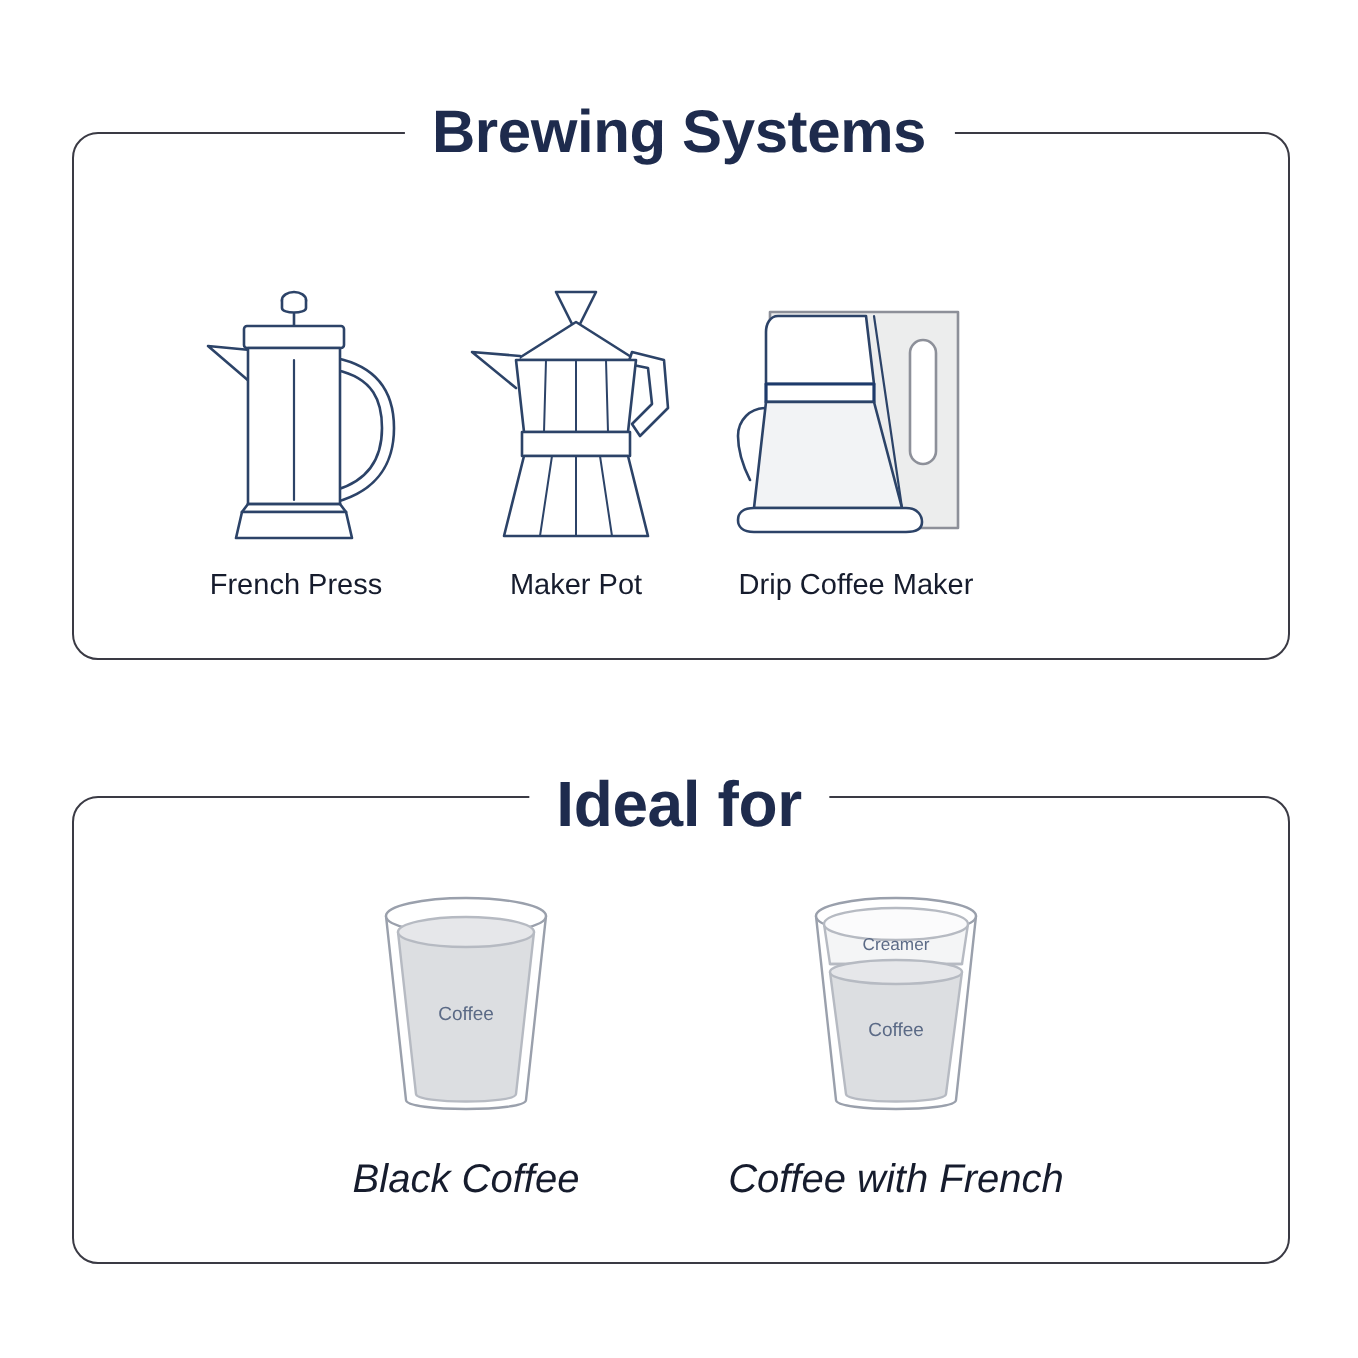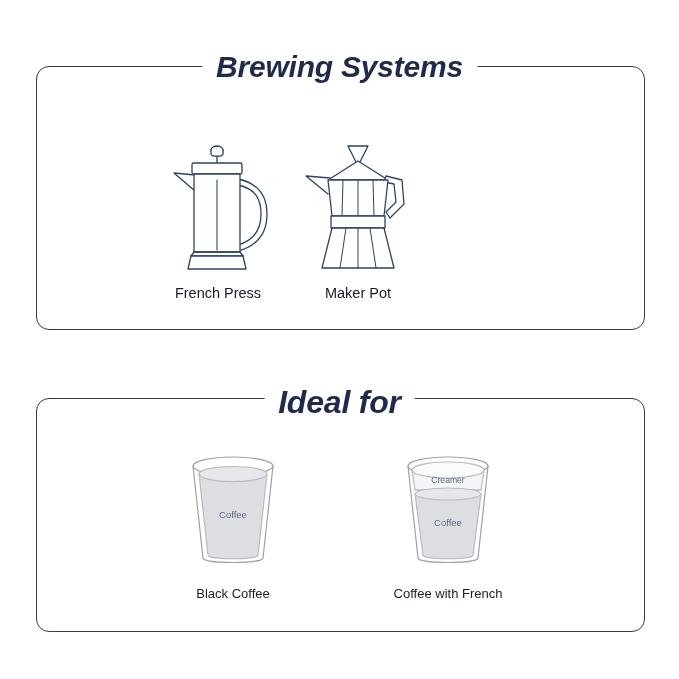--- a/index.html
+++ b/index.html
@@ -44,21 +44,20 @@
   
   .section-title {
     position: absolute;
     background: #ffffff;
     color: #1e2b4d;
     font-weight: bold;
     letter-spacing: -0.2px;
     text-align: left;
     white-space: nowrap;
     line-height: 1;
-    font-style: italic;
   }
   #title-brewing {
     left: 50%;
     transform: translateX(-50%);
     top: 46px;
     font-size: 30px;
     padding: 6px 14px;
   }
   #title-ideal {
     left: 50%;
@@ -107,21 +106,22 @@
   .item-label {
     margin-top: 13px;
     color: #161c2d;
     font-size: 14.5px;
     line-height: 1.2;
     white-space: nowrap;
     text-align: center;
   }
   #ideal-items .item-label {
     margin-top: 16px;
-    font-size: 13px;
+    font-size: 20px;
+    font-style: italic;
   }
 
   .vessel-text {
     font-family: "Liberation Sans", sans-serif;
     font-size: 9.5px;
     fill: #5b6a86;
   }
   .vessel-text-sm {
     font-family: "Liberation Sans", sans-serif;
     font-size: 8.6px;
@@ -190,20 +190,45 @@
 
             <path d="M34 86 L86 86 L96 126 L24 126 Z" fill="#ffffff"></path>
             <path d="M48 86 L42 126 M60 86 L60 126 M72 86 L78 126" stroke-width="1"></path>
           </g>
         </svg>
       </div>
       <div class="item-label">Maker Pot</div>
     </div>
 
 
+    <div class="item">
+      <div class="icon-wrap">
+        <svg width="130" height="130" viewBox="0 0 130 130" fill="none">
+          <g stroke="#2c4368" stroke-width="1.3" stroke-linejoin="round" stroke-linecap="round">
+
+            <path d="M22 14 L116 14 L116 122 L22 122 Z" fill="#eceded" stroke="#8d9099"></path>
+
+            <rect x="92" y="28" width="13" height="62" rx="6.5" fill="#ffffff" stroke="#8d9099"></rect>
+
+            <path d="M26 16 C22 16 20 20 20 24 L20 50 L74 50 L70 16 Z" fill="#ffffff"></path>
+
+            <rect x="20" y="50" width="54" height="9" fill="#ffffff" stroke="#1d3a6b" stroke-width="1.6"></rect>
+
+            <path d="M20 62 C12 62 6 68 6 76 C6 84 9 92 12 98" fill="none"></path>
+
+            <path d="M20 59 L74 59 L88 112 L14 112 Z" fill="#f2f3f5"></path>
+
+            <path d="M14 112 L90 112 C96 112 98 116 98 119 C98 122 96 124 90 124 L14 124 C8 124 6 121 6 118 C6 115 8 112 14 112 Z" fill="#ffffff"></path>
+
+            <path d="M74 16 L88 112" stroke-width="1.1"></path>
+          </g>
+        </svg>
+      </div>
+      <div class="item-label">Drip Coffee Maker</div>
+    </div>
 
   </div>
 
   <div class="card" id="card-ideal"></div>
 
   <div class="section-title" id="title-ideal">Ideal for</div>
 
   <div class="items-row" id="ideal-items">
 
     <div class="item">

